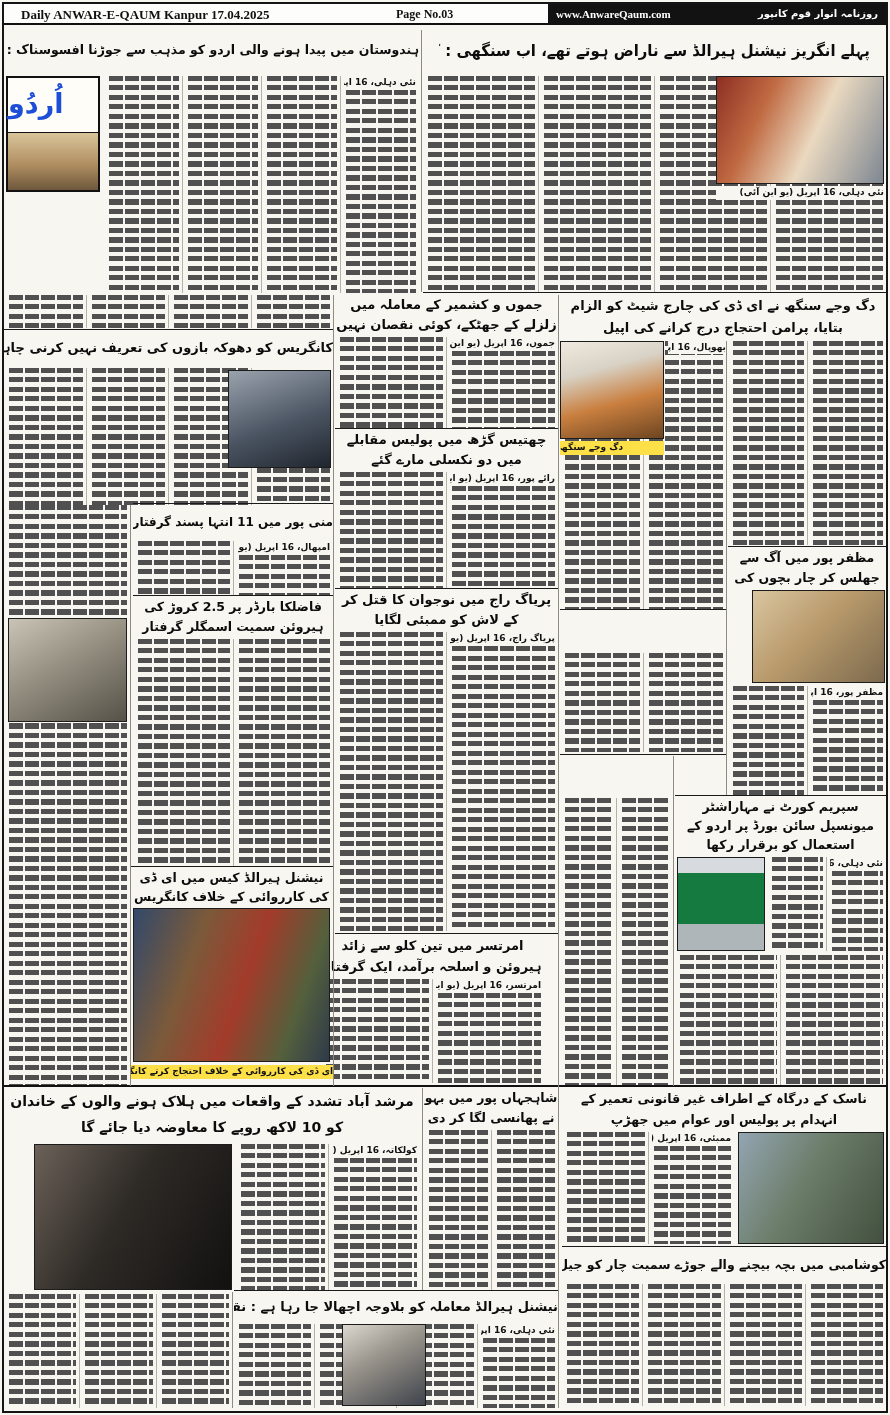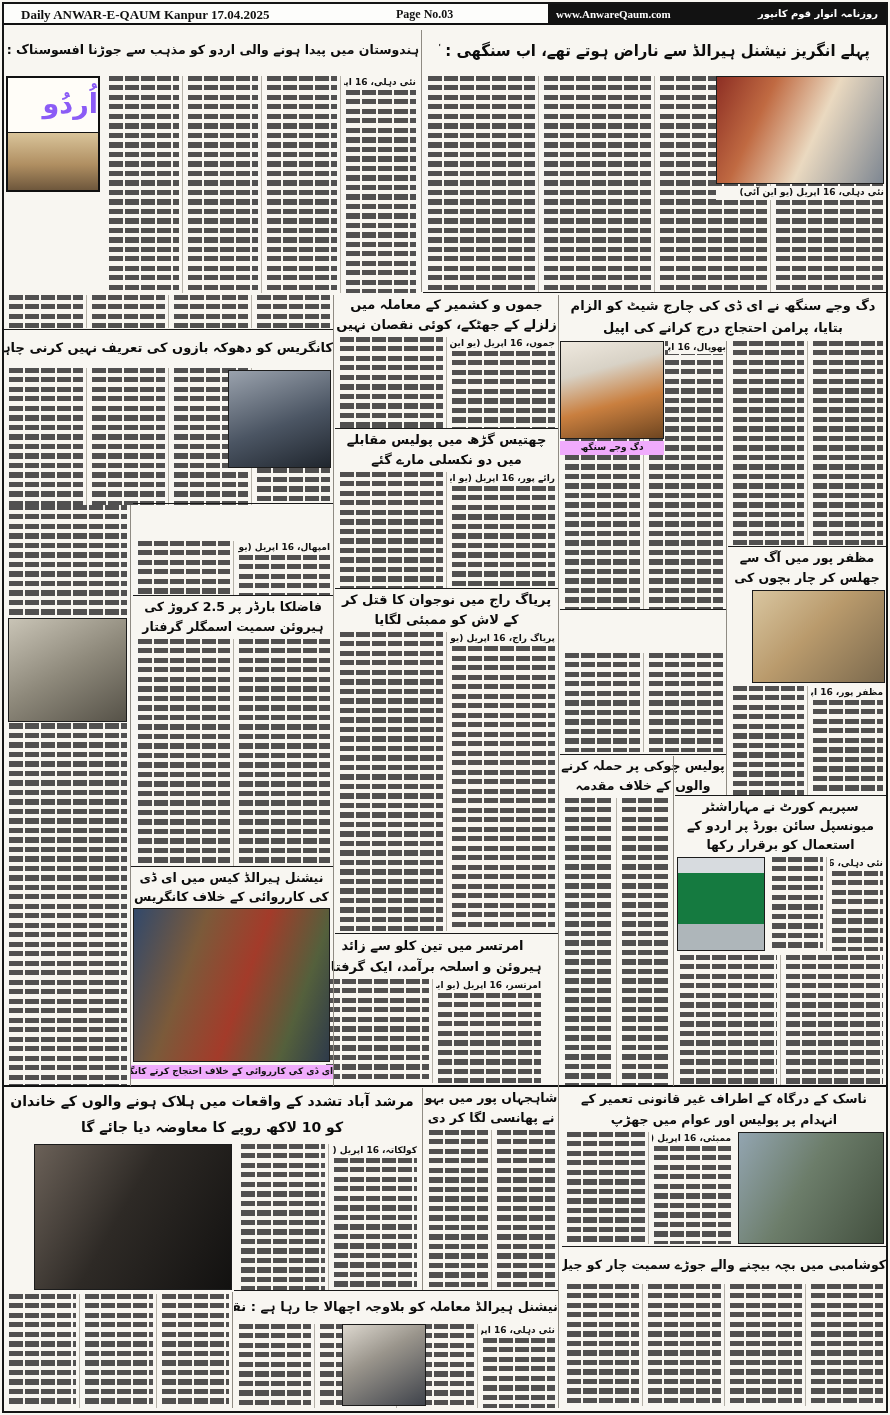--- a/index.html
+++ b/index.html
@@ -16,27 +16,27 @@
   .h{position:absolute;left:0;right:0;font-weight:bold;color:#0c0c0c;text-align:center;direction:rtl;overflow:hidden}
   .nw{white-space:nowrap}
   .cols{position:absolute;display:flex;flex-direction:row-reverse}
   .col{flex:1;min-width:0;display:flex;flex-direction:column;padding:0 3px}
   .col + .col{border-right:1px solid #b5b1a8}
   .t{flex:1;opacity:.88;background-image:
       repeating-linear-gradient(90deg,#f8f6f1 0 2px,rgba(248,246,241,0) 2px 16px),
       repeating-linear-gradient(180deg,#3a3a3a 0 5px,rgba(0,0,0,0) 5px 9.5px)}
   .dl{font-size:9px;font-weight:bold;direction:rtl;text-align:right;line-height:11px;padding:1px 0 2px;color:#111;white-space:nowrap;overflow:hidden}
   .ph{position:absolute;border:1px solid #1c1c1c}
-  .cap{position:absolute;font-size:9px;font-weight:bold;text-align:center;direction:rtl;line-height:13px;white-space:nowrap;overflow:hidden;background:#f0abfc;color:#111}
+  .cap{position:absolute;font-size:9px;font-weight:bold;text-align:left;direction:rtl;line-height:13px;white-space:nowrap;overflow:hidden;background:#fde047;color:#111}
   .ov{position:absolute;background:#f8f6f1}
   .hr{position:absolute;border-top:1.5px solid #1a1a1a}
   .hr2{position:absolute;border-top:2.5px solid #111}
   .vr{position:absolute;border-left:1px solid #8f8b83}
   .urdu-box{position:absolute;border:2px solid #111;background:#fffdf8}
-  .urdu-word{display:block;text-align:right;font-weight:bold;direction:rtl;color:#8b5cf6}
+  .urdu-word{display:block;text-align:left;font-weight:bold;direction:rtl;color:#1d4ed8}
 </style>
 </head>
 <body>
 
 <div class="page">
   <div class="frame"></div>
 
   <div class="hdr">
     <span class="hdr-left">Daily ANWAR-E-QAUM Kanpur 17.04.2025</span>
     <span class="hdr-page">Page No.03</span>
@@ -220,21 +220,20 @@
       <div class="col">
           <div class="t"></div>
         </div>
       <div class="col">
           <div class="t"></div>
         </div>
     </div>
   </section>
 
   <section class="art" style="left:560px;top:756px;width:166px;height:329px">
-    <h2 class="h" style="top:0;height:40px;line-height:20px;font-size:12.5px">پولیس چوکی پر حملہ کرنے والوں کے خلاف مقدمہ</h2>
     <div class="cols" style="left:0;top:42px;width:112px;height:287px">
       <div class="col">
           <div class="t"></div>
         </div>
       <div class="col">
           <div class="t"></div>
         </div>
     </div>
   </section>
 
@@ -254,20 +253,21 @@
       <div class="col">
           <div class="t"></div>
         </div>
       <div class="col">
           <div class="t"></div>
         </div>
     </div>
   </section>
 
   <section class="art" style="left:133px;top:505px;width:200px;height:90px">
+    <h2 class="h nw" style="top:0;height:34px;line-height:34px;font-size:12px">منی پور میں 11 انتہا پسند گرفتار</h2>
     <div class="cols" style="left:0;top:36px;width:200px;height:54px">
       <div class="col">
           <div class="dl">امپھال، 16 اپریل (یو این آئی)</div>
           <div class="t"></div>
         </div>
       <div class="col">
           <div class="t"></div>
         </div>
     </div>
   </section>

